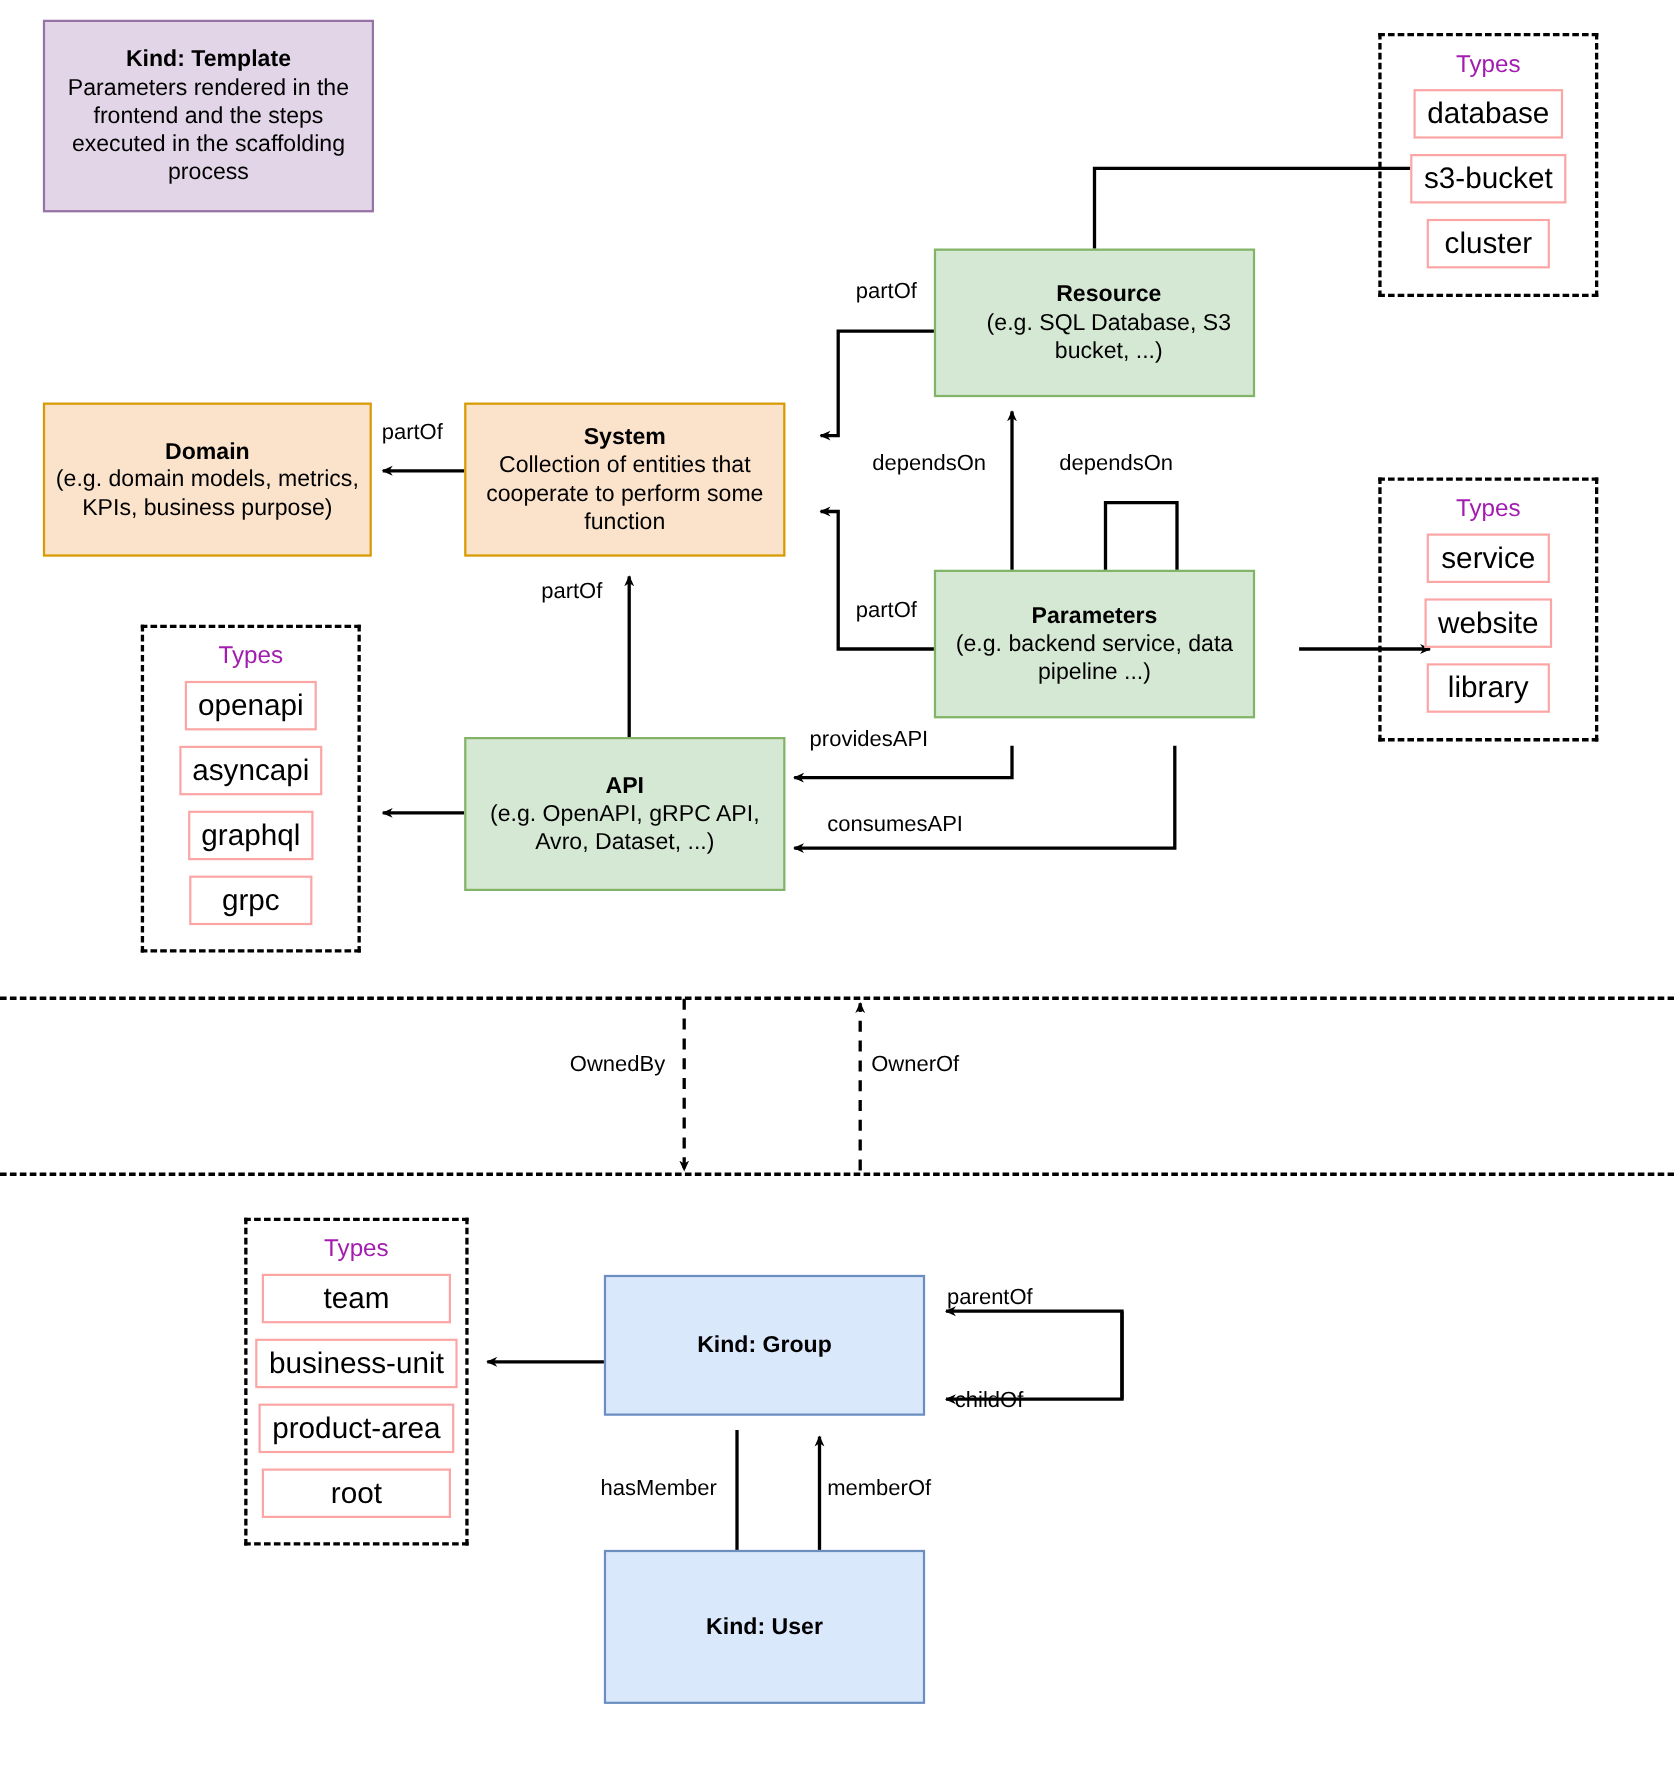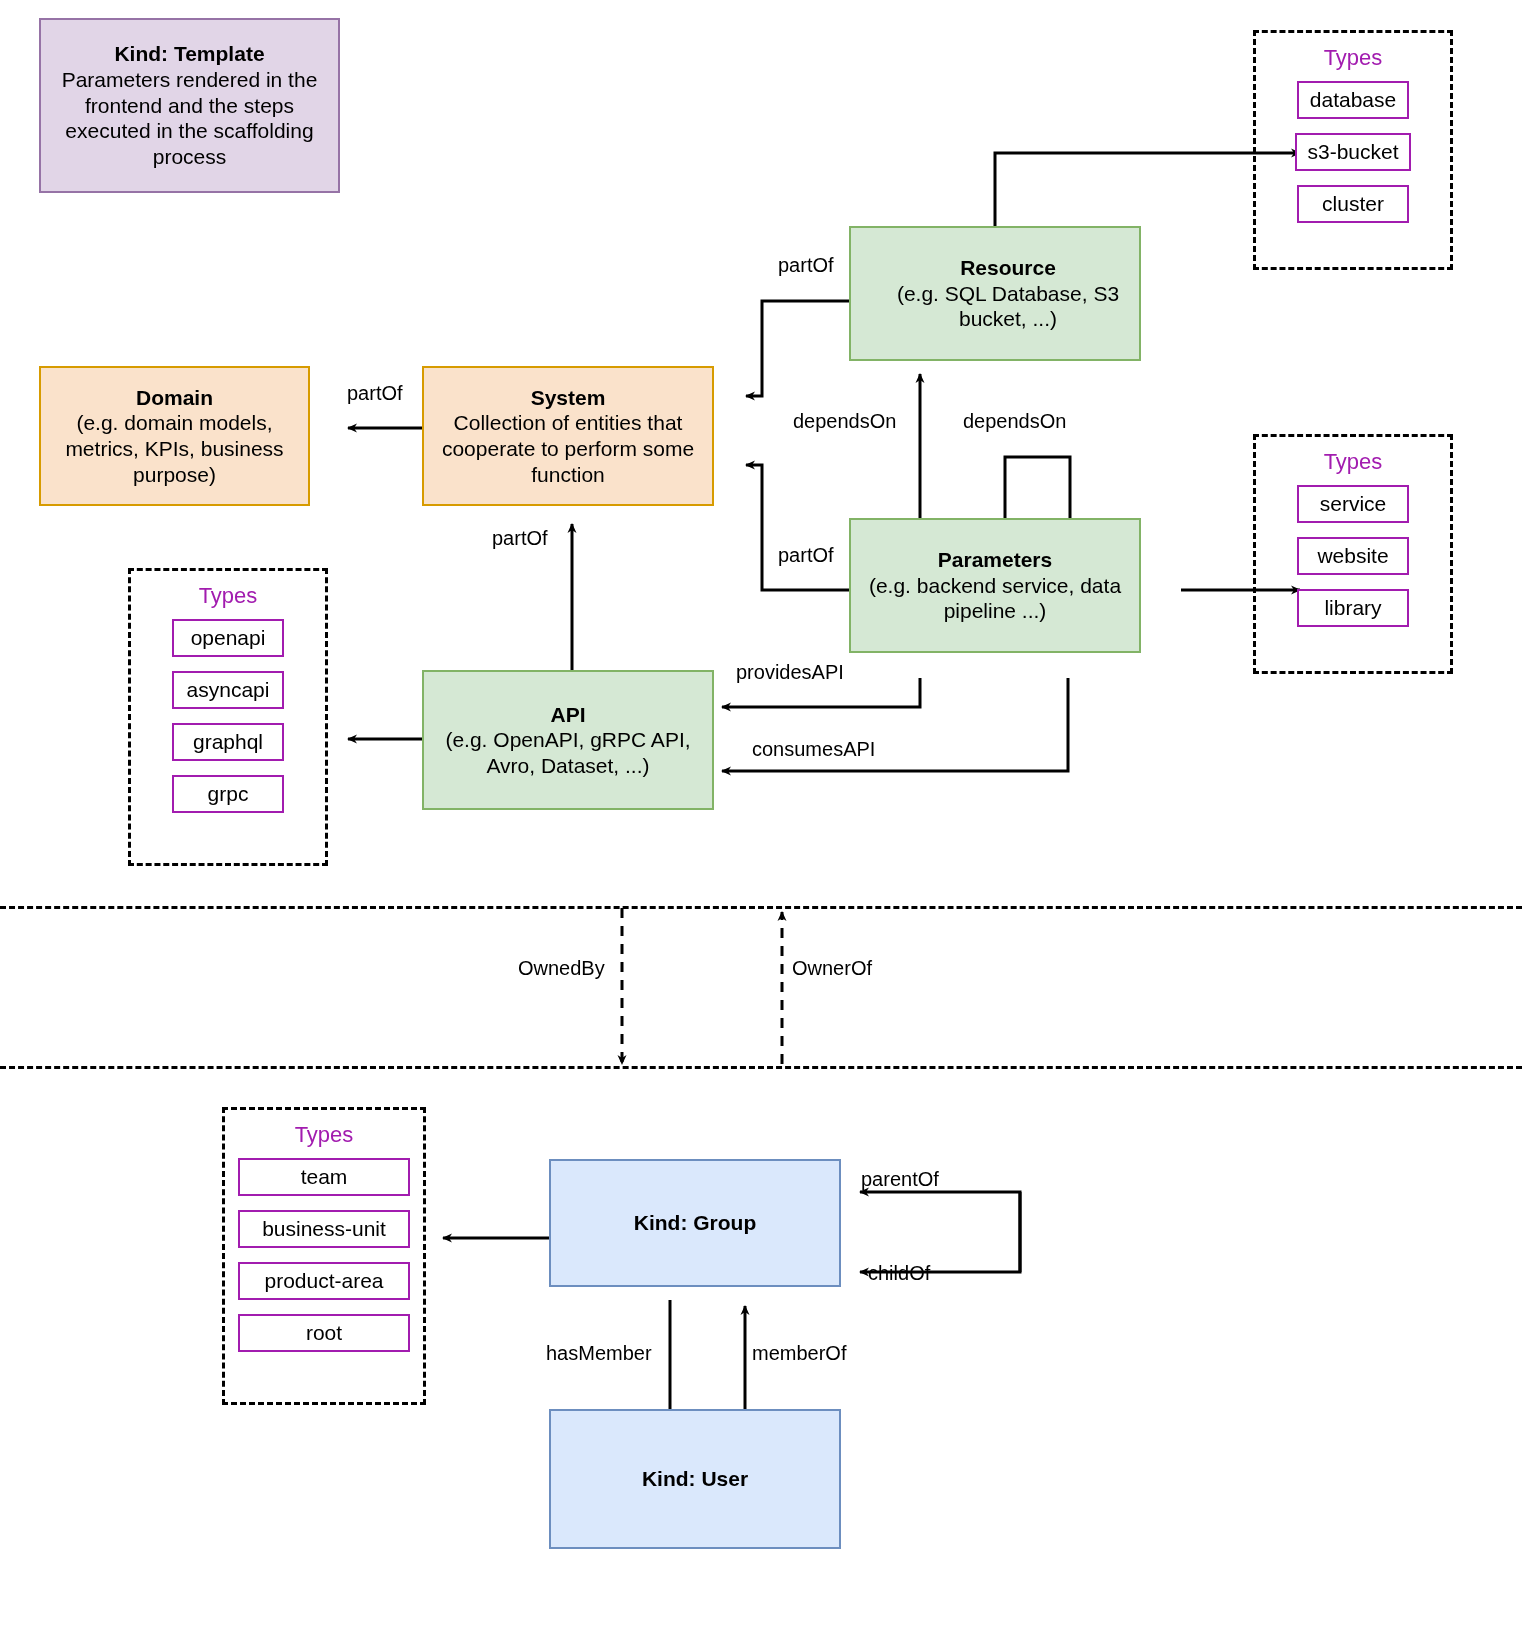--- a/index.html
+++ b/index.html
@@ -66,23 +66,23 @@
     flex-direction: column;
     align-items: center;
   }
   .types-box .types-title {
     font-size: 22px;
     margin-top: 12px;
     margin-bottom: 10px;
     color: #a21caf;
   }
   .types-box .type-chip {
-    border: 2px solid #a21caf;
+    border: 2px solid #fca5a5;
     background: #ffffff;
-    font-size: 21px;
+    font-size: 27px;
     text-align: center;
     padding: 5px 10px;
     margin-bottom: 14px;
     min-width: 112px;
   }
   .edge-label {
     position: absolute;
     font-size: 20px;
     color: #000;
     white-space: nowrap;
@@ -147,21 +147,21 @@
 
   <div class="band-line" style="top:906px;"></div>
   <div class="band-line" style="top:1066px;"></div>
 
   <div class="node purple" style="left:39px; top:18px; width:301px; height:175px;">
     <div class="title">Kind: Template</div>
     <div class="desc">Parameters rendered in the frontend and the steps executed in  the scaffolding process</div>
   </div>
 
 
-  <div class="node orange" style="left:39px; top:366px; width:271px; height:140px;text-align:center;">
+  <div class="node orange" style="left:39px; top:366px; width:299px; height:140px;text-align:center;">
     <div class="title">Domain</div>
     <div class="desc">(e.g.  domain models, metrics, KPIs, business purpose)</div>
   </div>
 
   <div class="node orange" style="left:422px; top:366px; width:292px; height:140px;">
     <div class="title">System</div>
     <div class="desc">Collection of entities that cooperate to perform some function</div>
   </div>
 
   <div class="node green" style="left:849px; top:226px; width:292px; height:135px;padding-left:34px;">

